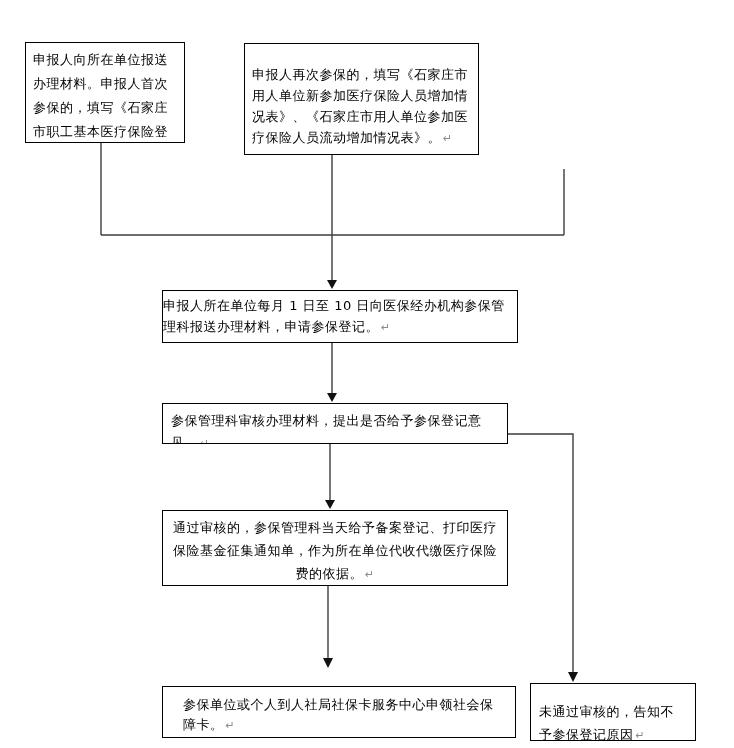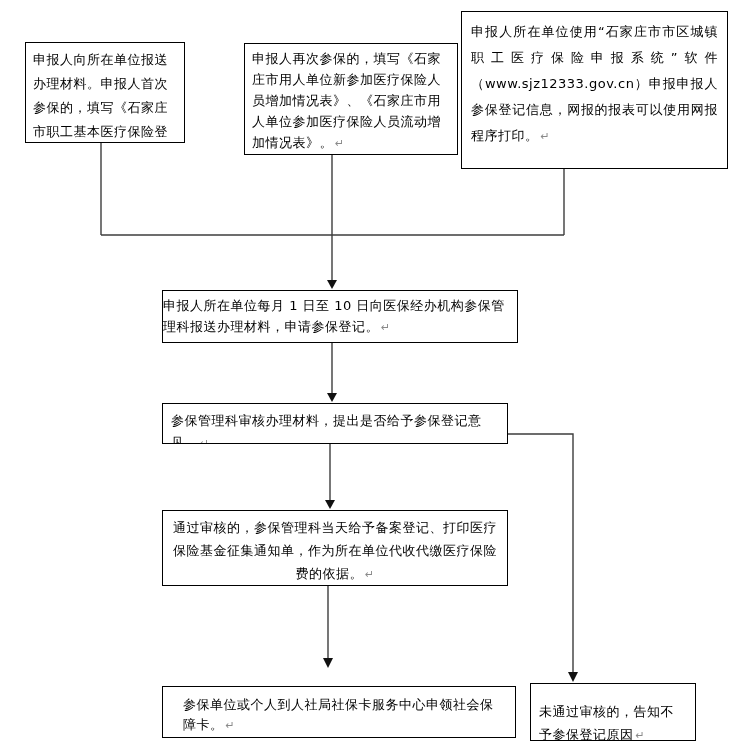--- a/index.html
+++ b/index.html
@@ -39,21 +39,21 @@
     font-size: 13px;
     letter-spacing: 0.5px;
     overflow: hidden;
   }
   .fbox .rmark {
     color: #8a8a8a;
     font-size: 11px;
     padding-left: 2px;
   }
   .b0 { left: 25px;  top: 42px;  width: 160px; height: 101px; line-height: 24px; padding: 5px 7px; }
-  .b1 { left: 244px; top: 43px;  width: 214px; height: 112px; line-height: 21px; padding: 4px 7px; }
+  .b1 { left: 244px; top: 43px;  width: 235px; height: 112px; line-height: 21px; padding: 20px 7px; }
   .b2 { left: 461px; top: 11px;  width: 267px; height: 158px; line-height: 26px; padding: 7px 9px; text-align: justify; }
   .b3 { left: 162px; top: 290px; width: 356px; height: 53px;  line-height: 21px; padding: 4px 0; }
   .b4 { left: 162px; top: 403px; width: 346px; height: 41px;  line-height: 22px; padding: 6px 8px; }
   .b5 { left: 162px; top: 510px; width: 346px; height: 76px;  line-height: 23px; padding: 5px 8px; text-align: center; }
   .b6 { left: 162px; top: 686px; width: 354px; height: 52px;  line-height: 20px; padding: 8px 20px; }
   .b7 { left: 530px; top: 683px; width: 166px; height: 58px;  line-height: 23px; padding: 16px 8px; }
 </style>
 </head>
 <body>
 
@@ -81,23 +81,20 @@
   </svg>
 
   <div class="fbox b0">
     <span>申报人向所在单位报送办理材料。申报人首次参保的，填写《石家庄市职工基本医疗保险登记表》。</span>
   </div>
 
   <div class="fbox b1">
     <span>申报人再次参保的，填写《石家庄市用人单位新参加医疗保险人员增加情况表》、《石家庄市用人单位参加医疗保险人员流动增加情况表》。</span><span class="rmark">↵</span>
   </div>
 
-  <div class="fbox b2">
-    <span>申报人所在单位使用“石家庄市市区城镇职工医疗保险申报系统”软件（www.sjz12333.gov.cn）申报申报人参保登记信息，网报的报表可以使用网报程序打印。</span><span class="rmark">↵</span>
-  </div>
 
   <div class="fbox b3">
     <span>申报人所在单位每月 1 日至 10 日向医保经办机构参保管理科报送办理材料，申请参保登记。</span><span class="rmark">↵</span>
   </div>
 
   <div class="fbox b4">
     <span>参保管理科审核办理材料，提出是否给予参保登记意见。</span><span class="rmark">↵</span>
   </div>
 
   <div class="fbox b5">

